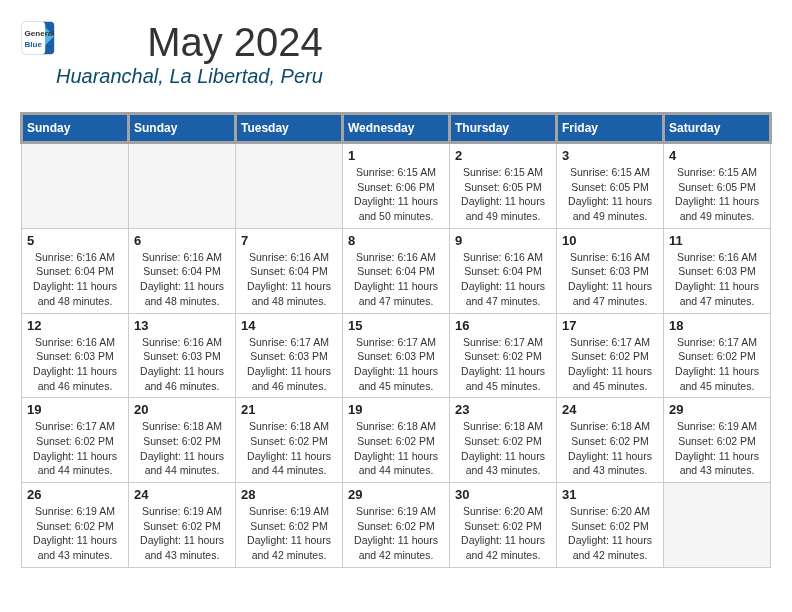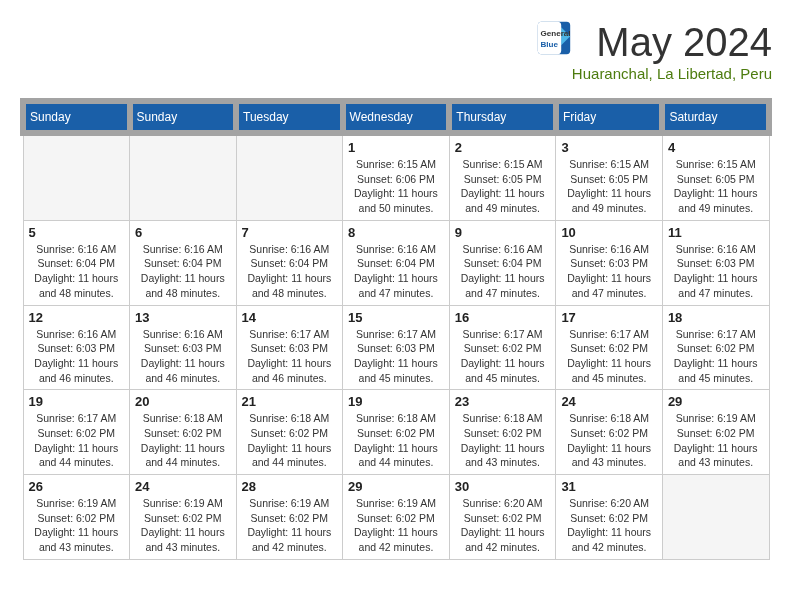--- a/index.html
+++ b/index.html
@@ -5,58 +5,59 @@
     * { box-sizing: border-box; margin: 0; padding: 0; }
     body {
       font-family: Arial, sans-serif;
       background: #fff;
       width: 792px;
       min-height: 612px;
       padding: 20px;
     }
     .header {
       display: flex;
-      justify-content: flex-end;
+      justify-content: flex-start;
       align-items: flex-start;
-      margin-bottom: 16px;
+      margin-bottom: 24px;
     }
     .logo {
       display: flex;
       align-items: center;
       gap: 4px;
     }
     .logo-icon {
       width: 36px;
       height: 36px;
     }
     .title-block {
       text-align: right;
     }
     .title-block .month-year {
       font-size: 40px;
       font-weight: normal;
       color: #333;
     }
     .title-block .location {
-      font-size: 15px;
-      color: #4d7c0f;
+      font-size: 20px;
+      color: #0c4a6e;
+      font-style: italic;
     }
     .calendar {
       width: 100%;
       border-collapse: collapse;
       font-size: 11px;
     }
     .calendar th {
       background: #1a5fa8;
       color: #fff;
       padding: 6px 4px;
       text-align: left;
-      font-weight: normal;
+      font-weight: bold;
       font-size: 12px;
-      border: 6px solid #a3a3a3;
+      border: 3px solid #a3a3a3;
     }
     .calendar td {
       vertical-align: top;
       border: 1px solid #ccc;
       padding: 4px 5px;
       width: 107px;
       min-height: 80px;
       background: #fff;
     }
     .calendar td.empty {

